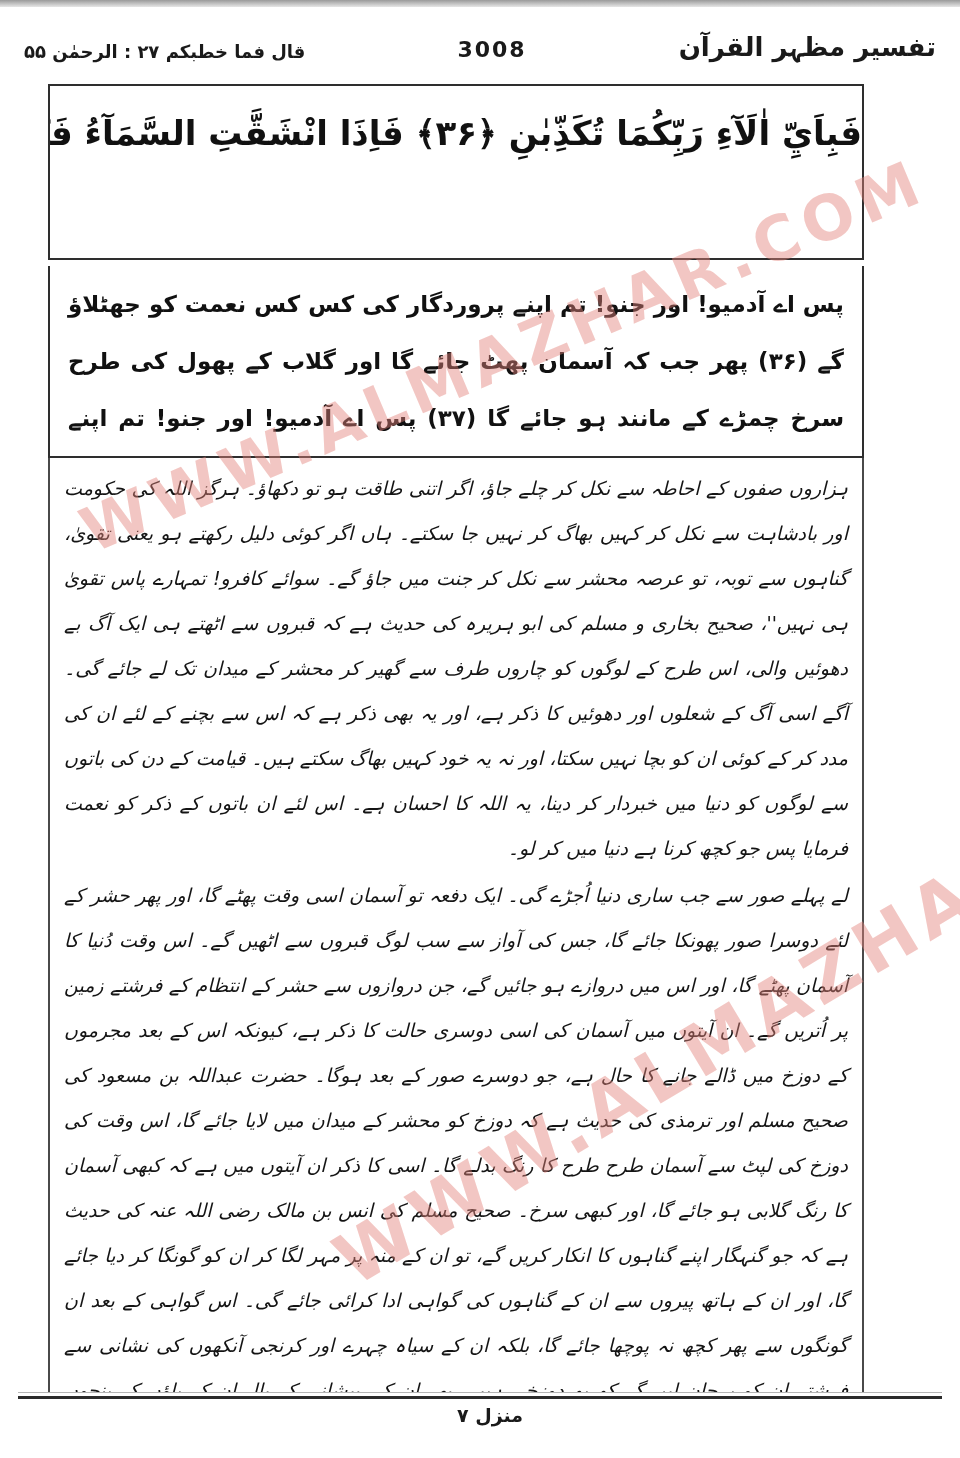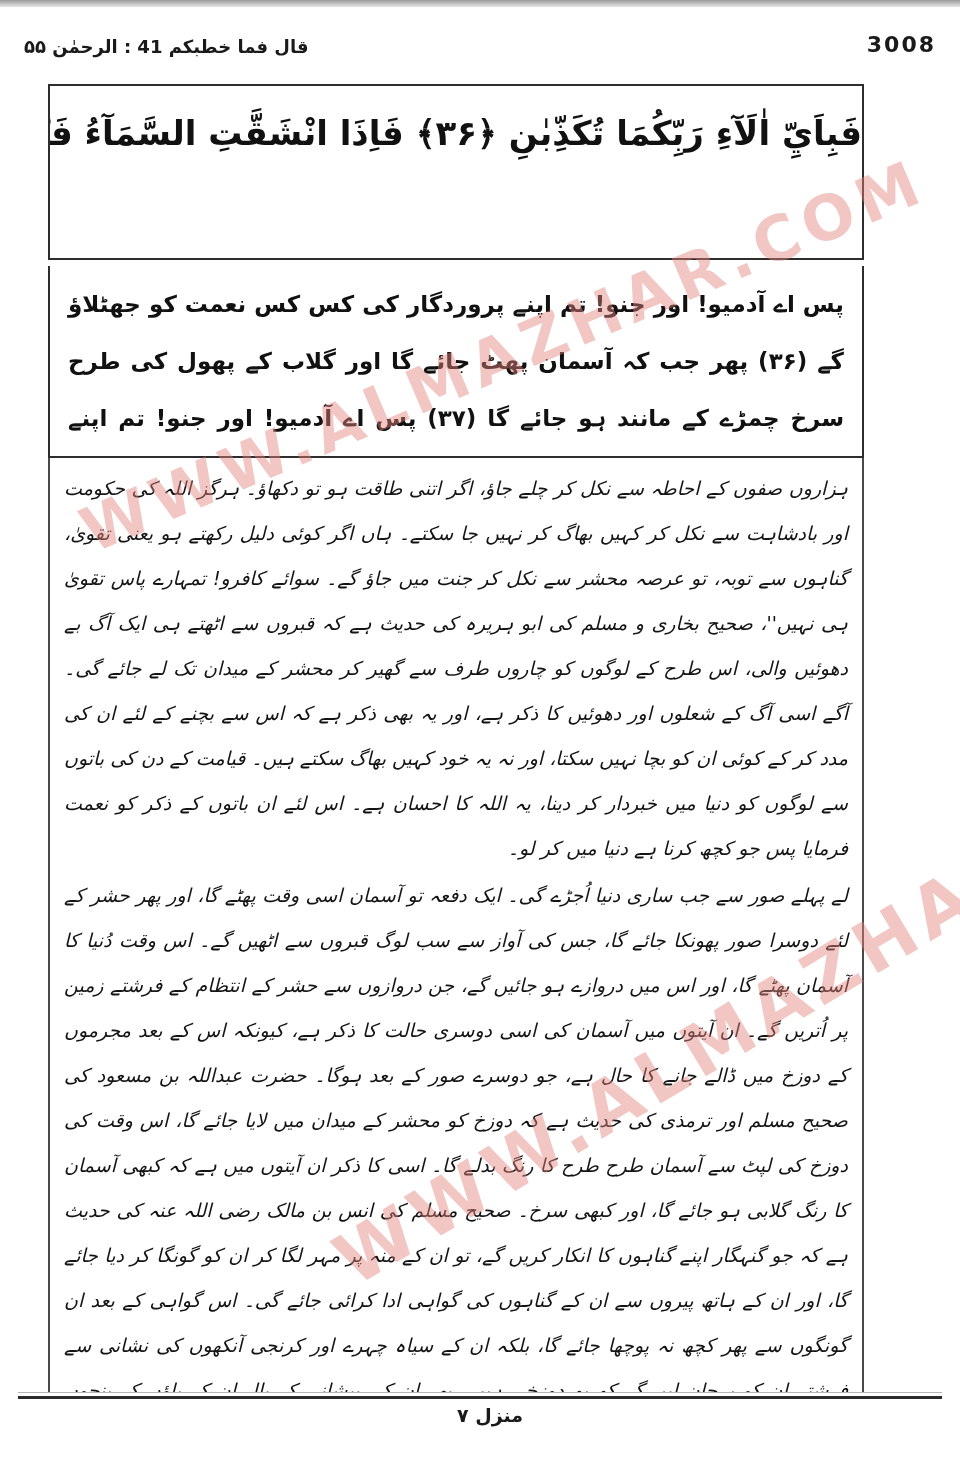--- a/index.html
+++ b/index.html
@@ -86,22 +86,23 @@
   .wm-bottom{left:320px;top:1230px;font-size:72px;transform:rotate(-31deg);}
 </style>
 </head>
 <body>
 
 <div class="page">
 
   <div class="scan-edge-top"></div>
 
   <div class="page-header">
+    <span class="book-title">تفسیر مظہر القرآن</span>
     <span class="page-number">3008</span>
-    <span class="header-ref">قال فما خطبکم 41 : الرحمٰن ۵۵</span>
+    <span class="header-ref">قال فما خطبکم ۲۷ : الرحمٰن ۵۵</span>
   </div>
 
   <div class="verse-box">
     <div class="verse-line">فَبِاَيِّ اٰلَآءِ رَبِّكُمَا تُكَذِّبٰنِ ﴿۳۶﴾ فَاِذَا انْشَقَّتِ السَّمَآءُ فَكَانَتْ</div>
   </div>
 
   <div class="translation-box">
     <div class="translation-text">پس اے آدمیو! اور جنو! تم اپنے پروردگار کی کس کس نعمت کو جھٹلاؤ گے (۳۶) پھر جب کہ آسمان پھٹ جائے گا اور گلاب کے پھول کی طرح سرخ چمڑے کے مانند ہو جائے گا (۳۷) پس اے آدمیو! اور جنو! تم اپنے پروردگار کی کس کس نعمت کو جھٹلاؤ گے (۳۸)</div>
   </div>
 

